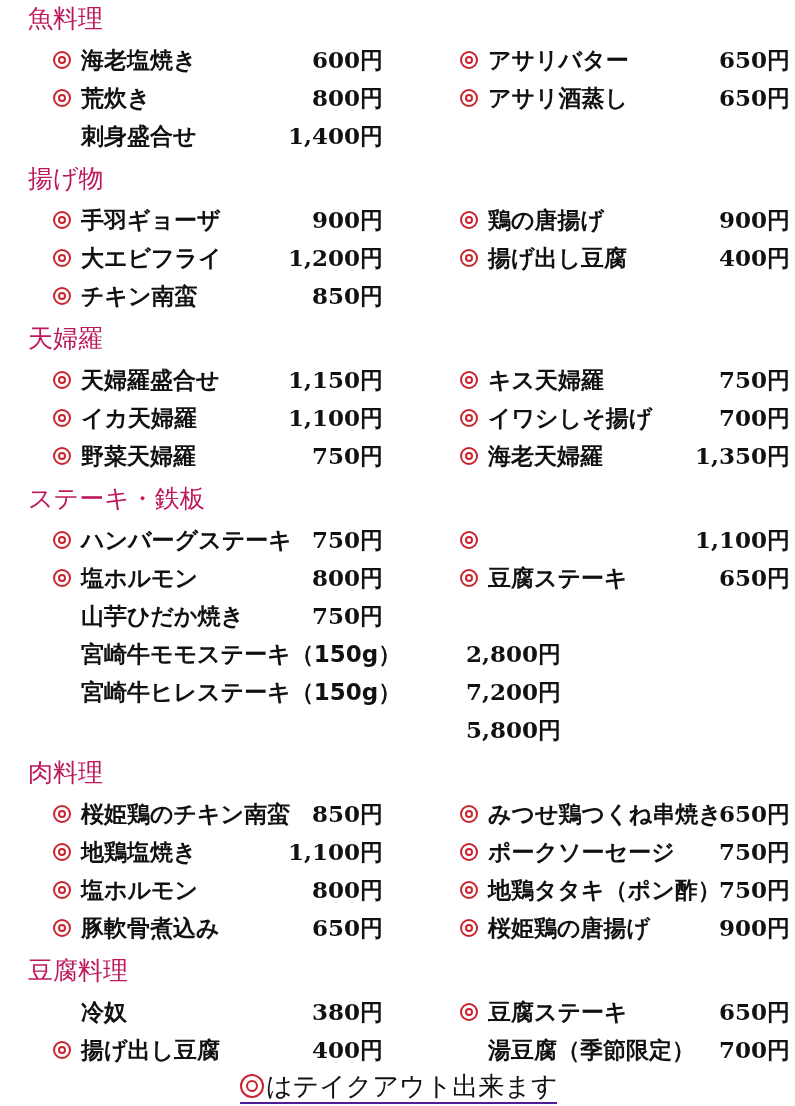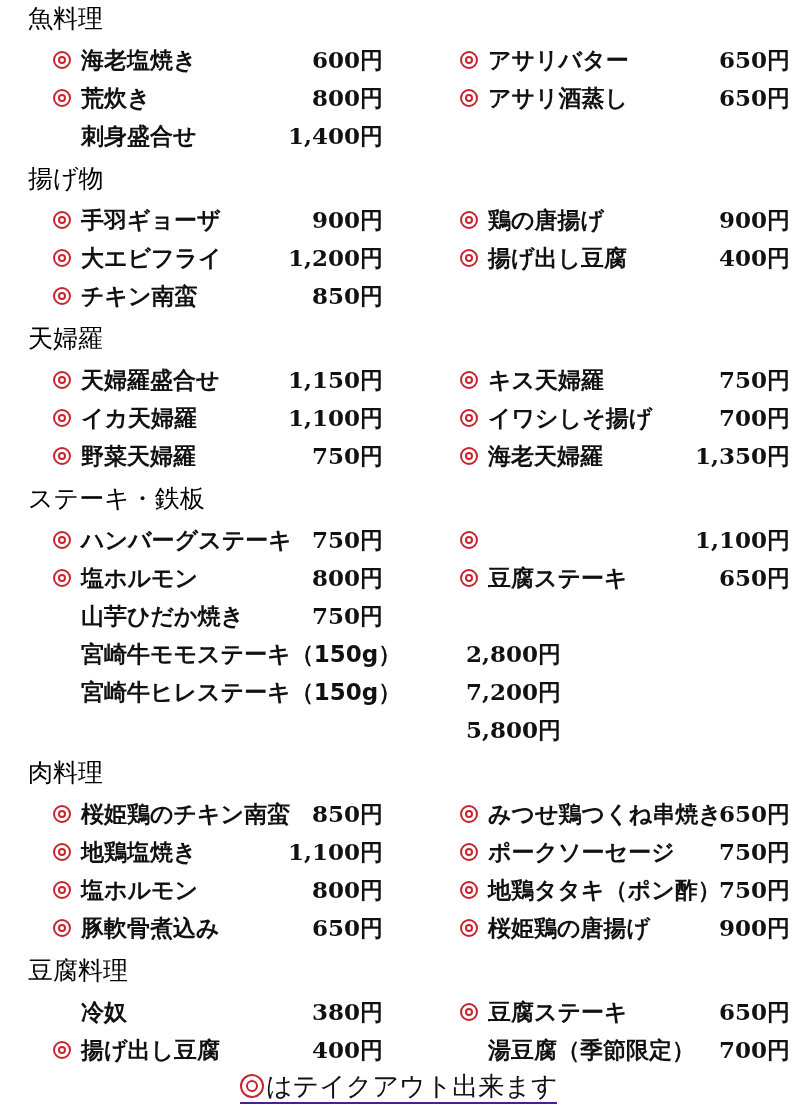--- a/index.html
+++ b/index.html
@@ -3,21 +3,21 @@
 <meta charset="utf-8">
 <style>
   html, body { margin:0; padding:0; background:#ffffff; }
   body {
     width:795px; height:1106px; position:relative; overflow:hidden;
     font-family: "DejaVu Serif", "Liberation Serif", serif;
     color:#111111;
   }
   .heading {
     position:absolute; left:28px;
-    font-size:25px; line-height:30px; color:#000000;
+    font-size:25px; line-height:30px; color:#be185d;
     font-family: "DejaVu Serif", "Liberation Serif", serif;
   }
   .item {
     position:absolute; height:28px; line-height:28px;
     font-size:23px; white-space:nowrap;
     font-family: "DejaVu Sans", "Liberation Sans", sans-serif;
     font-weight: bold;
   }
   .mark {
     position:absolute; left:0; top:5px;

